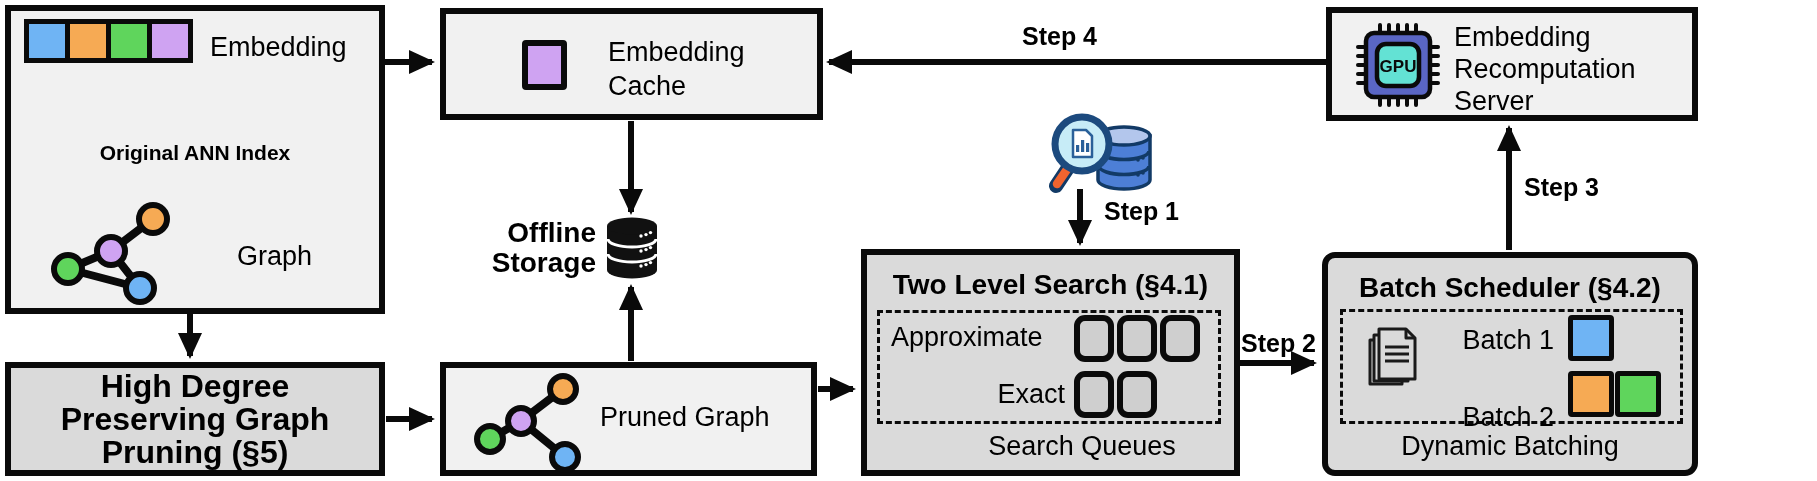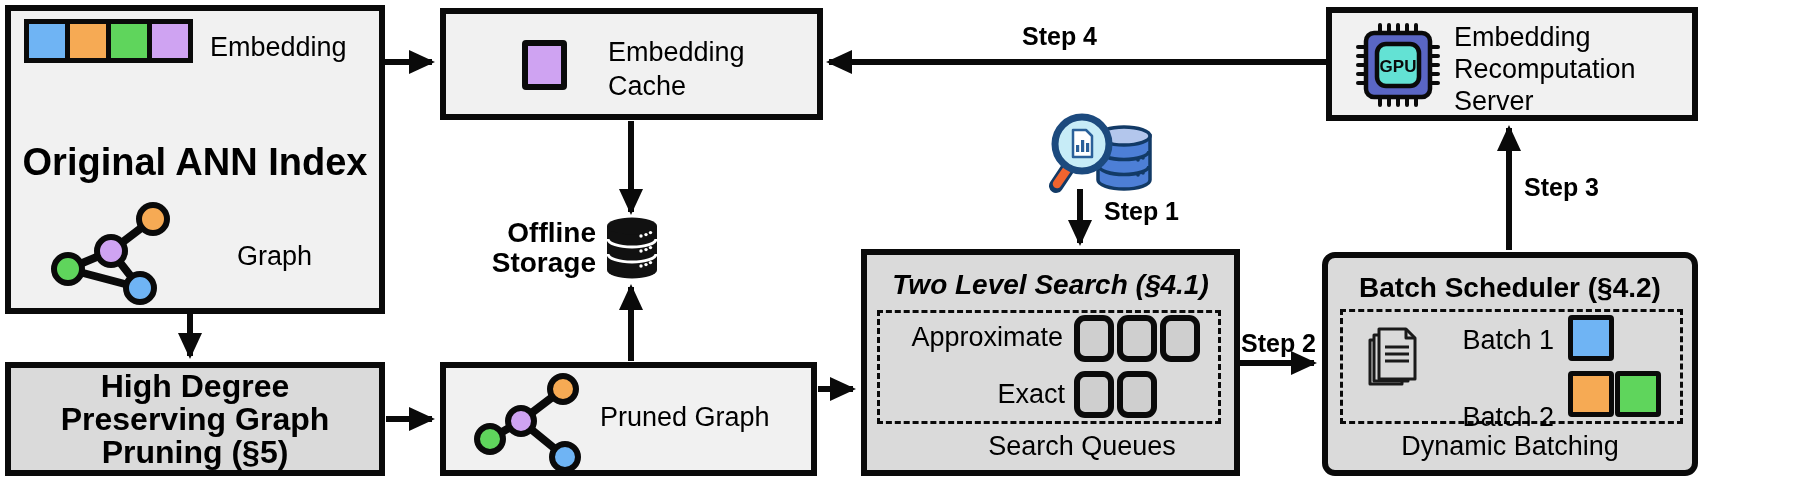--- a/index.html
+++ b/index.html
@@ -61,21 +61,21 @@
   <div class="steplbl" style="left:1022px;top:22px;">Step 4</div>
 
   <div class="box" style="left:5px;top:5px;width:380px;height:309px;">
     <div class="embbar" style="left:13px;top:8px;">
       <div class="cell c-blue"></div>
       <div class="cell c-orange"></div>
       <div class="cell c-green"></div>
       <div class="cell c-purple"></div>
     </div>
     <div class="lbl" style="left:199px;top:21px;">Embedding</div>
-    <div class="title" style="left:0;top:130px;width:368px;font-size:38px;">Original ANN Index</div>
+    <div class="title" style="left:0;top:130px;width:368px;font-size:21px;">Original ANN Index</div>
     <svg class="abs" style="left:29px;top:182px;" width="140" height="118" viewBox="0 0 140 118">
       <g stroke="#0a0a0a" stroke-width="8" stroke-linecap="round">
         <line x1="71" y1="58" x2="113" y2="26"></line>
         <line x1="71" y1="58" x2="28" y2="76"></line>
         <line x1="71" y1="58" x2="100" y2="95"></line>
         <line x1="28" y1="76" x2="100" y2="95"></line>
       </g>
       <g stroke="#0a0a0a" stroke-width="6">
         <circle cx="113" cy="26" r="14" fill="#F6AA54"></circle>
         <circle cx="71" cy="58" r="14" fill="#CFA3F2"></circle>
@@ -180,23 +180,23 @@
         <circle cx="95" cy="19" r="13" fill="#F6AA54"></circle>
         <circle cx="53" cy="51" r="13" fill="#CFA3F2"></circle>
         <circle cx="22" cy="69" r="13" fill="#5FD55C"></circle>
         <circle cx="97" cy="87" r="13" fill="#6FB4F4"></circle>
       </g>
     </svg>
     <div class="lbl" style="left:154px;top:34px;">Pruned Graph</div>
   </div>
 
   <div class="box dark" style="left:861px;top:249px;width:379px;height:227px;">
-    <div class="title" style="left:0;top:14px;width:367px;font-style:italic;">Two Level Search (§4.1)</div>
+    <div class="title" style="left:0;top:14px;width:367px;">Two Level Search (§4.1)</div>
     <div class="dashed" style="left:10px;top:55px;width:344px;height:114px;"></div>
-    <div class="lbl" style="left:8px;top:67px;width:188px;text-align:right;">Approximate</div>
+    <div class="lbl" style="left:24px;top:67px;width:188px;text-align:left;">Approximate</div>
     <div class="slotrow" style="left:207px;top:60px;">
       <div class="slot"></div>
       <div class="slot"></div>
       <div class="slot"></div>
     </div>
     <div class="lbl" style="left:10px;top:124px;width:188px;text-align:right;">Exact</div>
     <div class="slotrow" style="left:207px;top:116px;">
       <div class="slot"></div>
       <div class="slot"></div>
     </div>

